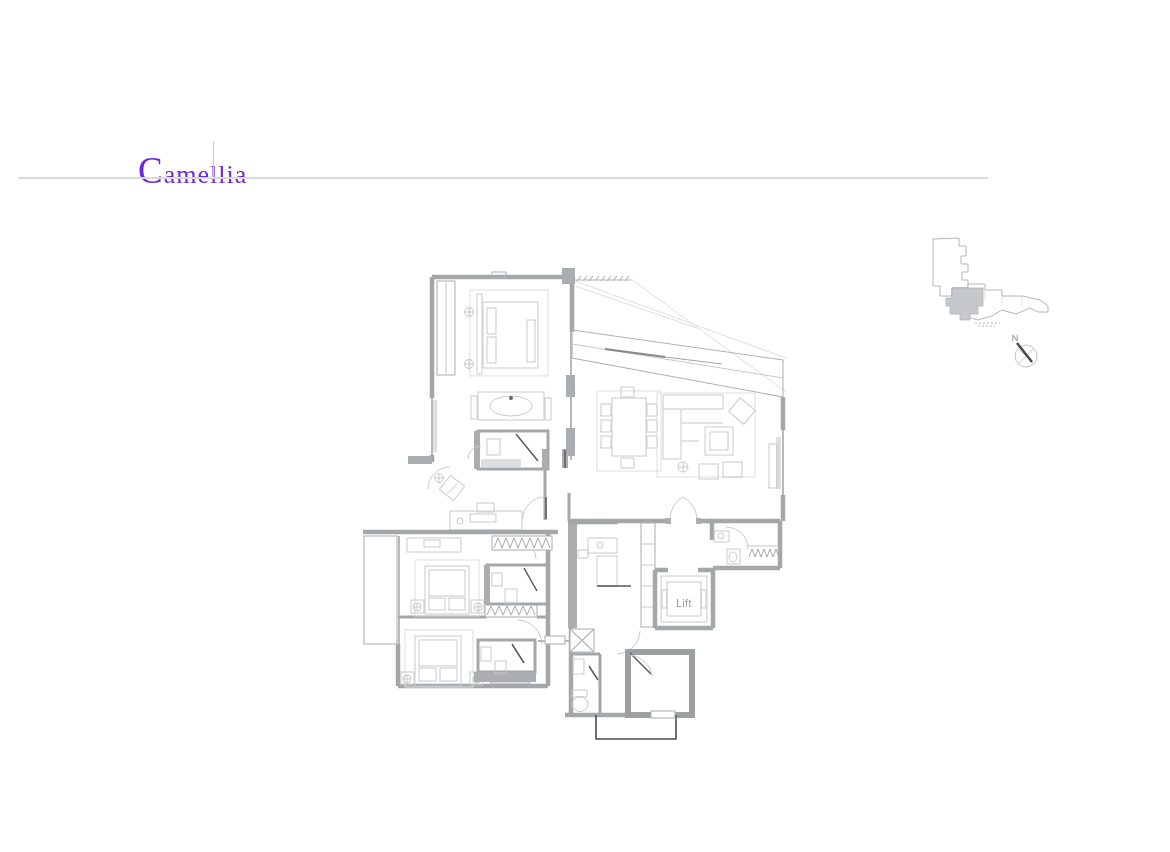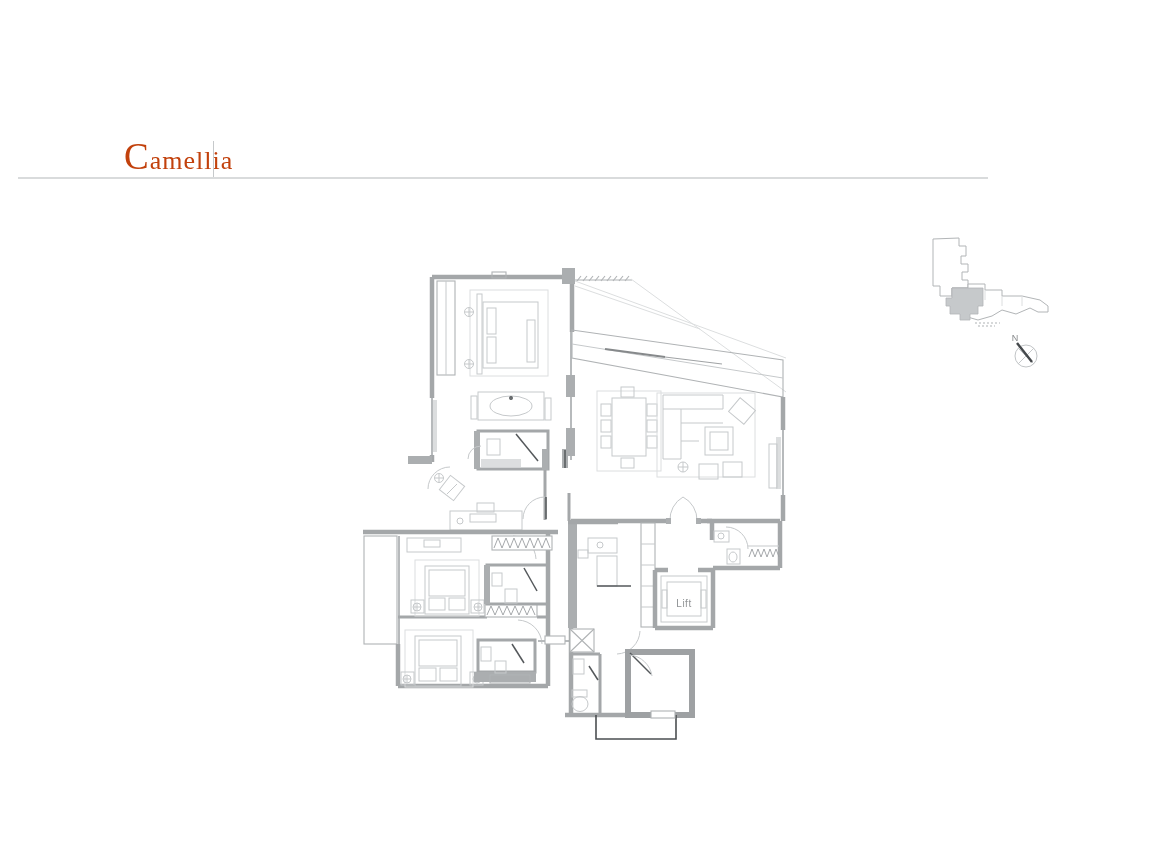--- a/index.html
+++ b/index.html
@@ -1,20 +1,20 @@
 <!DOCTYPE html>
 <html><head>
 <meta charset="utf-8">
 <style>
   html,body{margin:0;padding:0;background:#fff;}
   .page{position:relative;width:1170px;height:852px;background:#ffffff;overflow:hidden;
         font-family:"Liberation Sans",sans-serif;}
   
   .title{position:absolute;left:122px;top:138px;font-family:"Liberation Serif",serif;
-         font-size:26px;line-height:34px;color:#c2410c;letter-spacing:1px;font-weight:400;margin:2px;}
+         font-size:26px;line-height:34px;color:#6d28d9;letter-spacing:1px;font-weight:400;margin:16px;}
   .title::first-letter{font-size:37px;}
   .vsep{position:absolute;left:213px;top:141px;width:1px;height:38px;background:#c6c9cb;}
   .units{position:absolute;left:221px;top:150px;height:27px;display:flex;align-items:stretch;
          font-size:10.5px;line-height:27px;color:#9a9da0;letter-spacing:.4px;}
   .u{min-width:33px;text-align:center;border-right:1px solid #cbced0;padding:0 2px;}
   .u.area{border-right:none;text-align:left;padding:0 0 0 10px;white-space:nowrap;}
   .rule{position:absolute;left:18px;top:177px;width:970px;height:2px;background:#d9dbdc;}
   
   svg{position:absolute;left:0;top:0;}
   .w5{stroke:#9ea1a3;stroke-width:6;fill:none}

